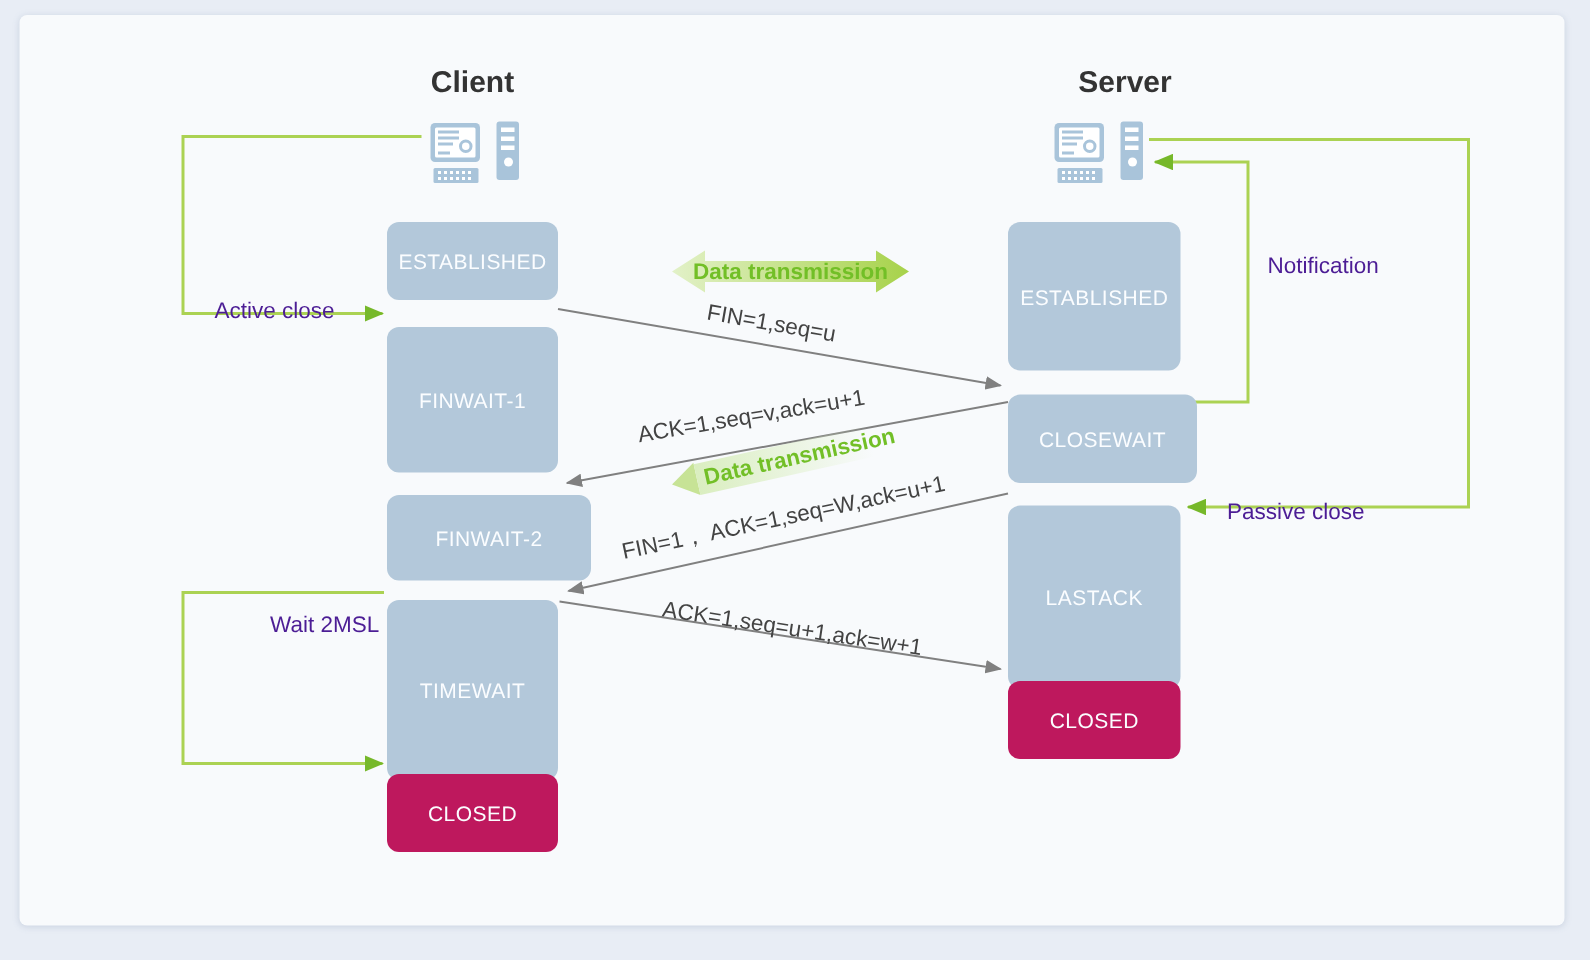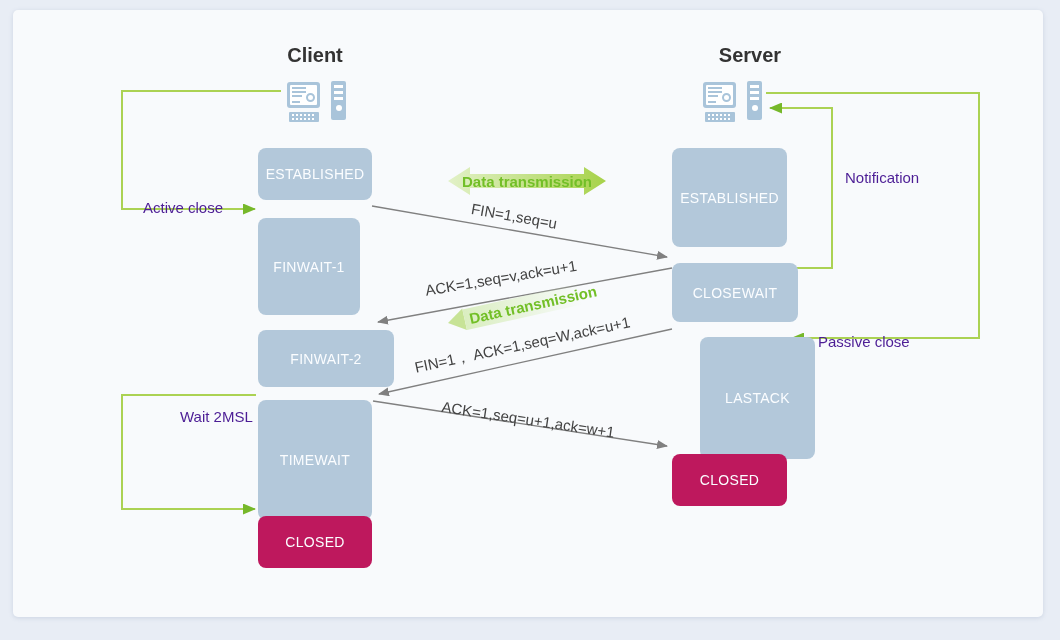--- a/index.html
+++ b/index.html
@@ -22,27 +22,27 @@
   .t-server{left:680px;}
 
   
   .state{
     position:absolute;border-radius:8px;background:#b3c8da;
     color:#fbfdff;font-size:14px;letter-spacing:.3px;
     display:flex;align-items:center;justify-content:center;
   }
   .state.green{background:#be185d;}
   .c-est  {left:258px;top:148px;width:114px;height:52px;}
-  .c-fw1  {left:258px;top:218px;width:102px;height:97px;}
+  .c-fw1  {left:258px;top:218px;width:114px;height:97px;}
   .c-fw2  {left:258px;top:330px;width:136px;height:57px;}
   .c-tw   {left:258px;top:400px;width:114px;height:120px;}
   .c-cl   {left:258px;top:516px;width:114px;height:52px;}
   .s-est  {left:672px;top:148px;width:115px;height:99px;}
   .s-cw   {left:672px;top:263px;width:126px;height:59px;}
-  .s-la   {left:700px;top:337px;width:115px;height:122px;}
+  .s-la   {left:672px;top:337px;width:115px;height:122px;}
   .s-cl   {left:672px;top:454px;width:115px;height:52px;}
 
   
   .note{position:absolute;font-size:15px;color:#4c1d95;white-space:nowrap;}
   .n-active {left:143px;top:187px;margin-top:12px;}
   .n-wait   {left:152px;top:408px;margin-left:28px;}
   .n-notif  {left:845px;top:168px;line-height:19px;white-space:normal;width:160px;}
   .n-passive{left:818px;top:333px;}
 
   

